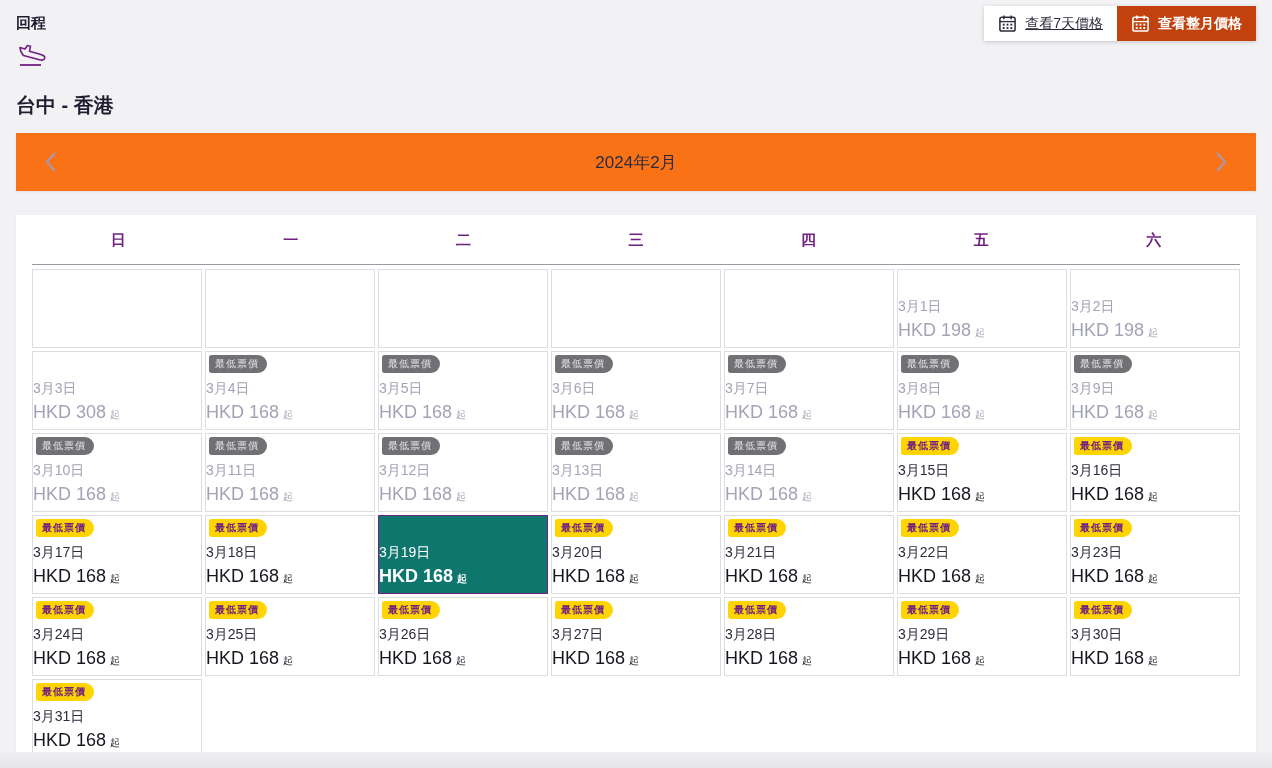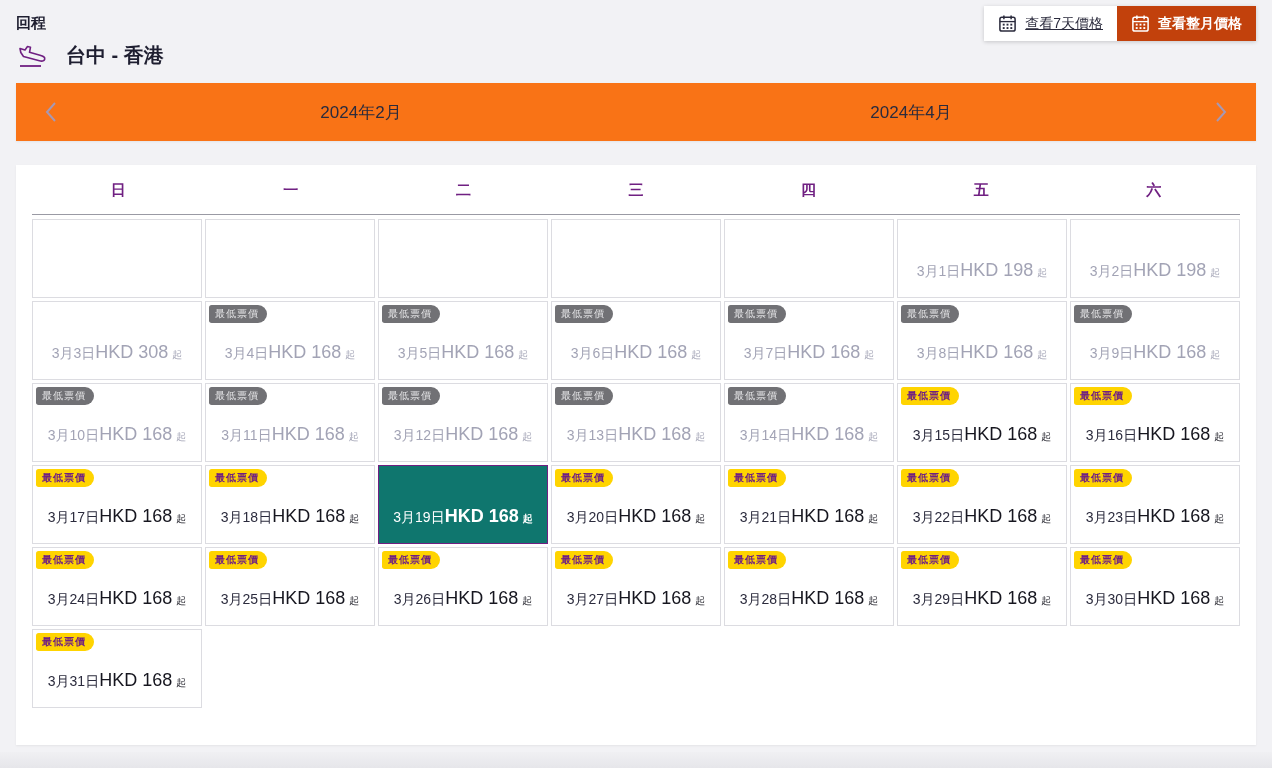--- a/index.html
+++ b/index.html
@@ -9,21 +9,21 @@
     font-family:"Liberation Sans","DejaVu Sans",sans-serif;
     -webkit-font-smoothing:antialiased;
     color:#26263a;
   }
   .bottom-fade{position:absolute;left:0;right:0;bottom:0;height:16px;
     background:linear-gradient(#f0f0f3,#e6e6ea);}
 
   
   .page-header{position:relative;padding:12px 16px 0;}
   .trip-label{font-size:15px;font-weight:bold;color:#1e1e30;line-height:22px;}
-  .route-row{display:flex;align-items:center;gap:16px;margin-top:8px;}
+  .route-row{display:flex;gap:24px;margin-top:8px;flex-direction:column;}
   .route-row .plane-ico{width:34px;height:26px;display:block;}
   .route-name{font-size:20px;font-weight:bold;color:#1e1e30;}
 
   
   .view-switch{position:absolute;top:6px;right:16px;display:flex;
     box-shadow:0 1px 4px rgba(0,0,0,.18);}
   .view-btn{display:flex;align-items:center;gap:8px;height:35px;padding:0 14px;
     font-size:14px;border:none;cursor:pointer;font-family:inherit;}
   .view-btn .cal-ico{width:19px;height:19px;}
   .view-btn.inactive{background:#ffffff;color:#2b2b3d;text-decoration:underline;}
@@ -43,22 +43,22 @@
   .calendar-card{margin:24px 16px 0;background:#ffffff;height:580px;
     padding:16px 16px 0;box-sizing:border-box;box-shadow:0 1px 2px rgba(0,0,0,.06);}
   .weekday-row{display:grid;grid-template-columns:repeat(7,1fr);
     padding-bottom:14px;border-bottom:1px solid #9a9aa4;}
   .weekday{color:#702082;font-size:15px;font-weight:bold;text-align:center;}
 
   .grid{display:grid;grid-template-columns:repeat(7,1fr);gap:3px;margin-top:4px;}
   .cell{height:79px;position:relative;box-sizing:border-box;background:#fff;}
   .cell.empty{border:1px solid #dcdce1;}
   .cell.blank{border:none;}
-  .cell.day{border:1px solid #dcdce1;display:flex;flex-direction:row;
-    align-items:center;justify-content:center;padding-top:24px;}
+  .cell.day{border:1px solid #dcdce1;display:flex;flex-direction:column;
+    align-items:flex-start;justify-content:center;padding-top:24px;}
   .cell.day.active{cursor:pointer;}
   .cell .date{font-size:14px;line-height:20px;}
   .cell .price{font-size:18px;line-height:24px;margin-top:2px;}
   .cell .suffix{font-size:10px;margin-left:4px;}
   .cell.disabled .date,.cell.disabled .price{color:#a2a3b5;}
   .cell.active .date{color:#2b2b3d;}
   .cell.active .price{color:#16161f;}
   .cell.selected{background:#0f766e;border-color:#702082;}
   .cell.selected .date,.cell.selected .price{color:#ffffff;}
   .cell.selected .price{font-weight:bold;}
@@ -119,21 +119,20 @@
   </div>
 </div>
 
 <div class="month-bar">
   <button class="month-nav">
     <svg viewBox="0 0 16 24">
       <polyline points="12,3 4,12 12,21" fill="none" stroke="#a698b4" stroke-width="2"></polyline>
     </svg>
   </button>
   <div class="month-tab">2024年2月</div>
-  <div class="month-tab">2024年4月</div>
   <button class="month-nav">
     <svg viewBox="0 0 16 24">
       <polyline points="4,3 12,12 4,21" fill="none" stroke="#a698b4" stroke-width="2"></polyline>
     </svg>
   </button>
 </div>
 
 <div class="calendar-card">
   <div class="weekday-row">
       <div class="weekday">日</div>

